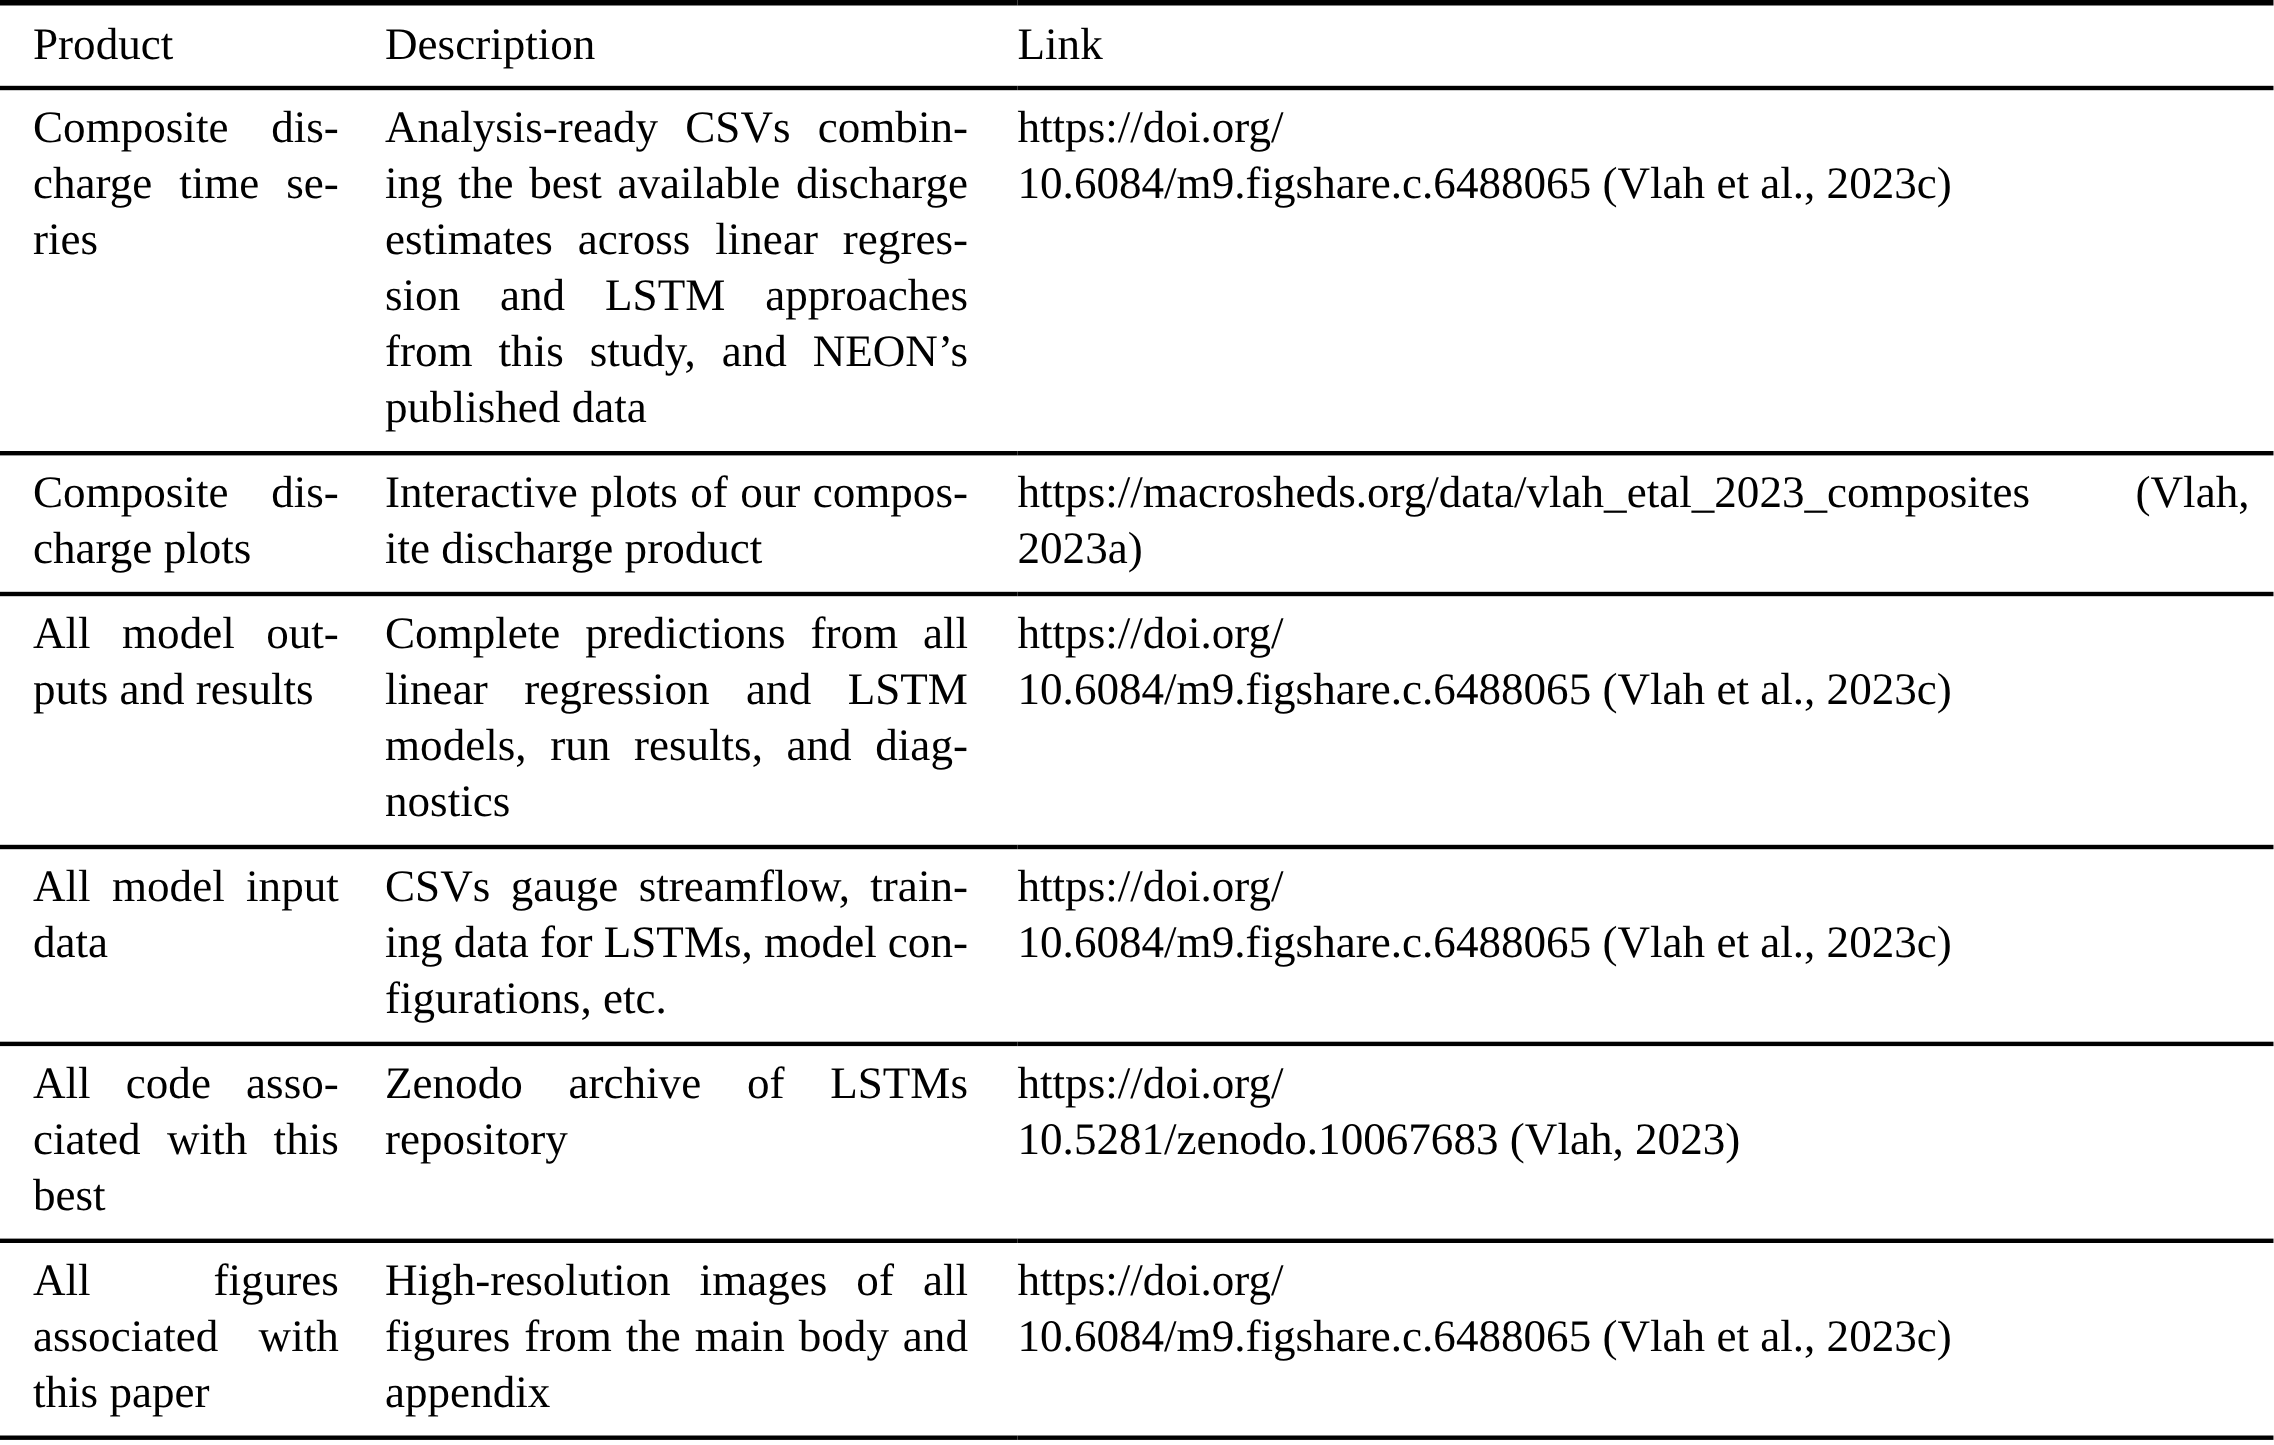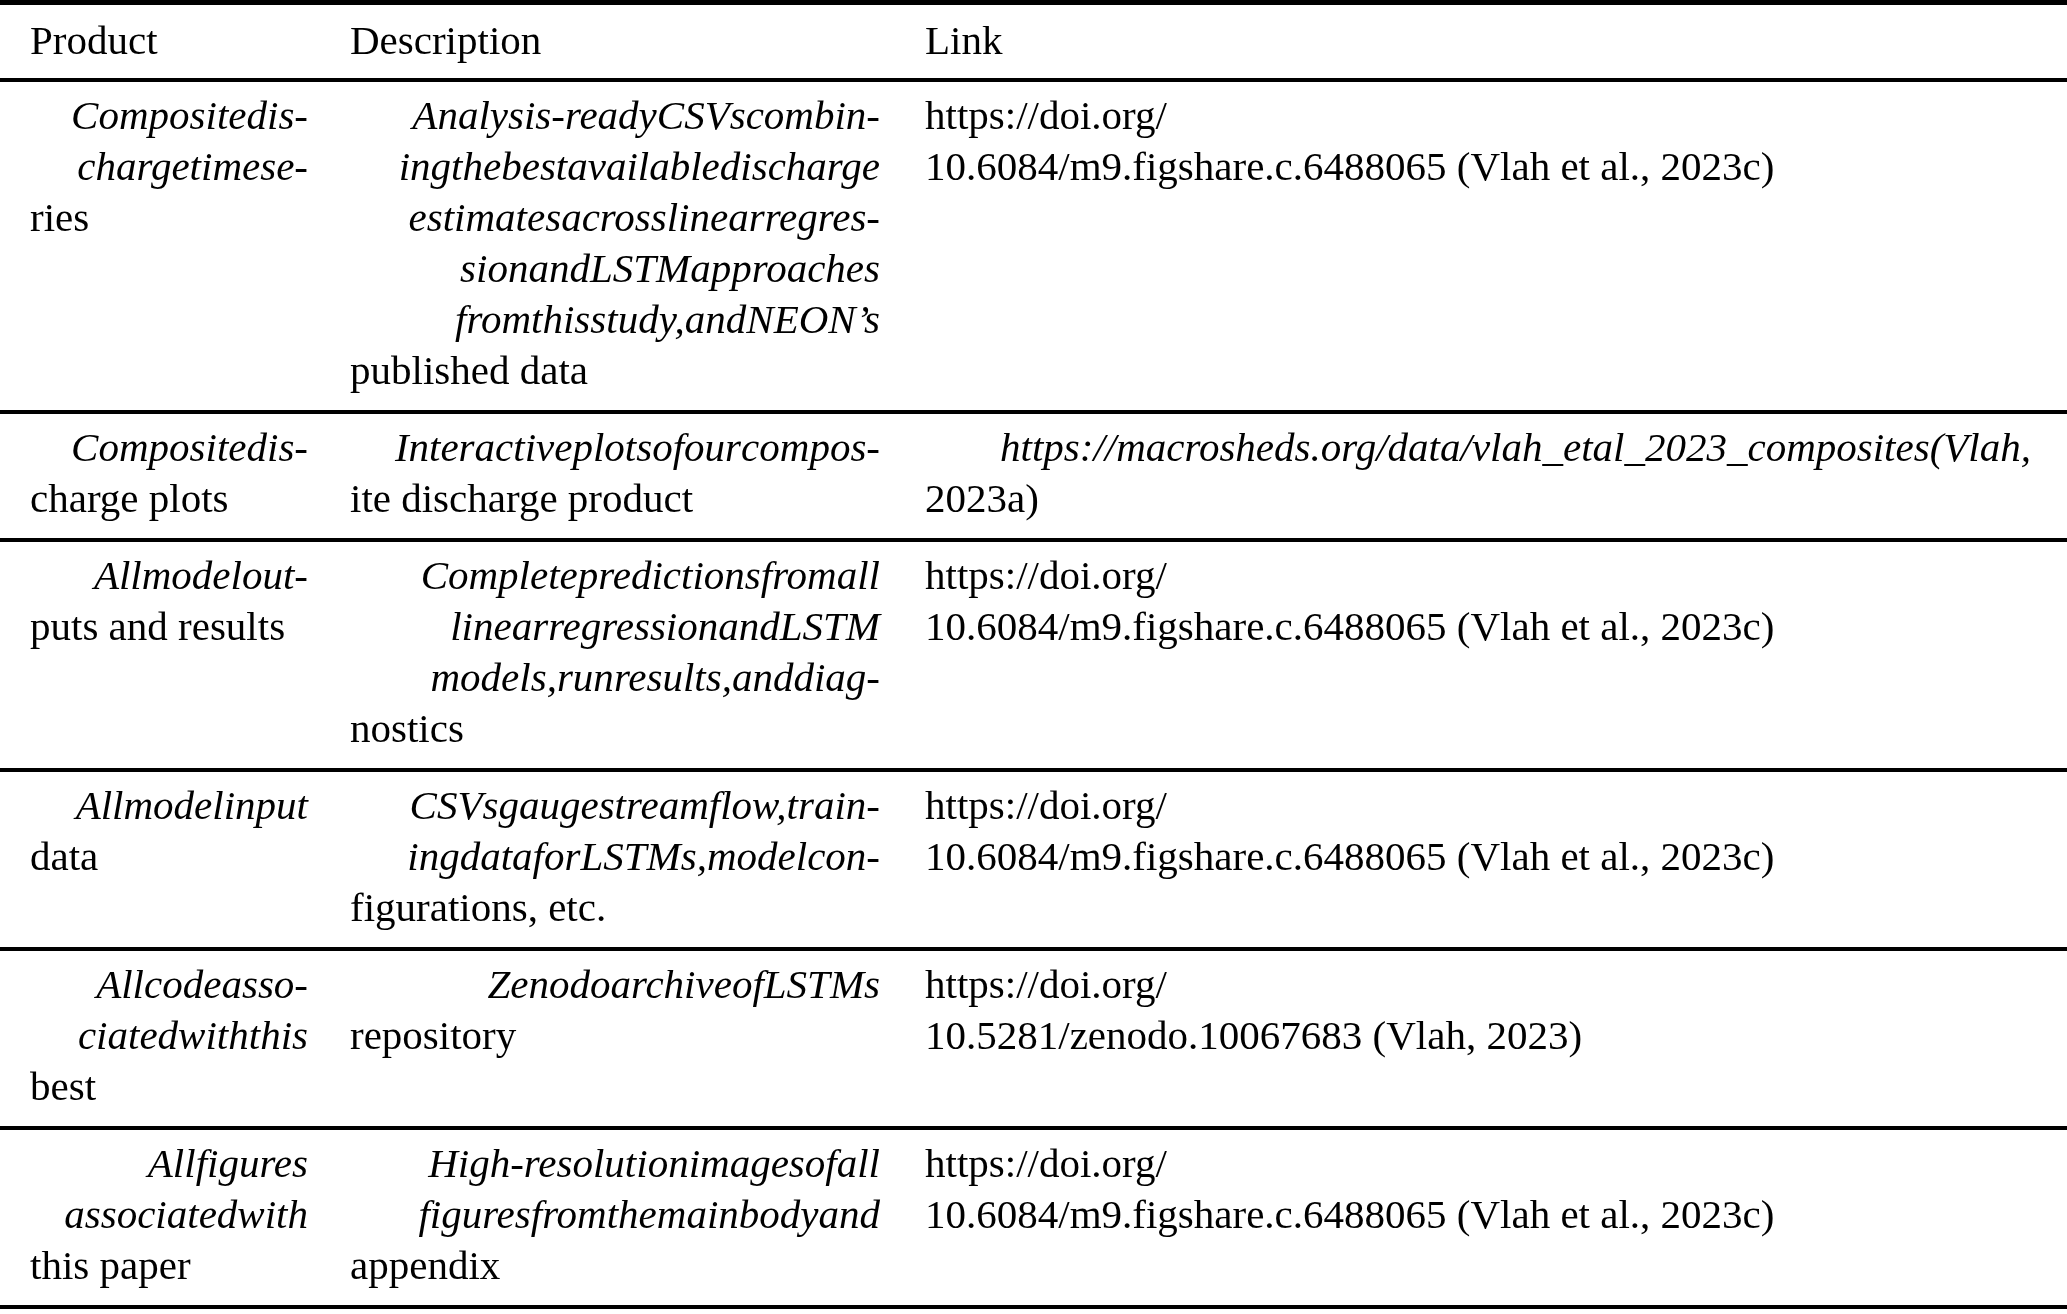--- a/index.html
+++ b/index.html
@@ -29,27 +29,26 @@
   tbody tr:first-child { border-top: none; }
   th, td {
     vertical-align: top;
     text-align: left;
     font-weight: normal;
     padding: 8px 0 14px 0;
   }
   thead th { padding: 10px 0 12px 0; margin-left: 26px; }
   th:nth-child(1), td:nth-child(1) { padding-left: 30px; padding-right: 42px; }
   th:nth-child(2), td:nth-child(2) { padding-right: 45px; }
-  th:nth-child(3), td:nth-child(3) { padding-right: 36px; }
+  th:nth-child(3), td:nth-child(3) { padding-right: 22px; }
   .ln { white-space: nowrap; }
   .ln.just {
     display: flex;
-    justify-content: flex-end;
+    justify-content: space-between;
     white-space: nowrap;
-    font-style: italic;
   }
 </style>
 </head>
 <body>
 
 <table class="products">
   <colgroup>
     <col class="c1">
     <col class="c2">
     <col class="c3">

